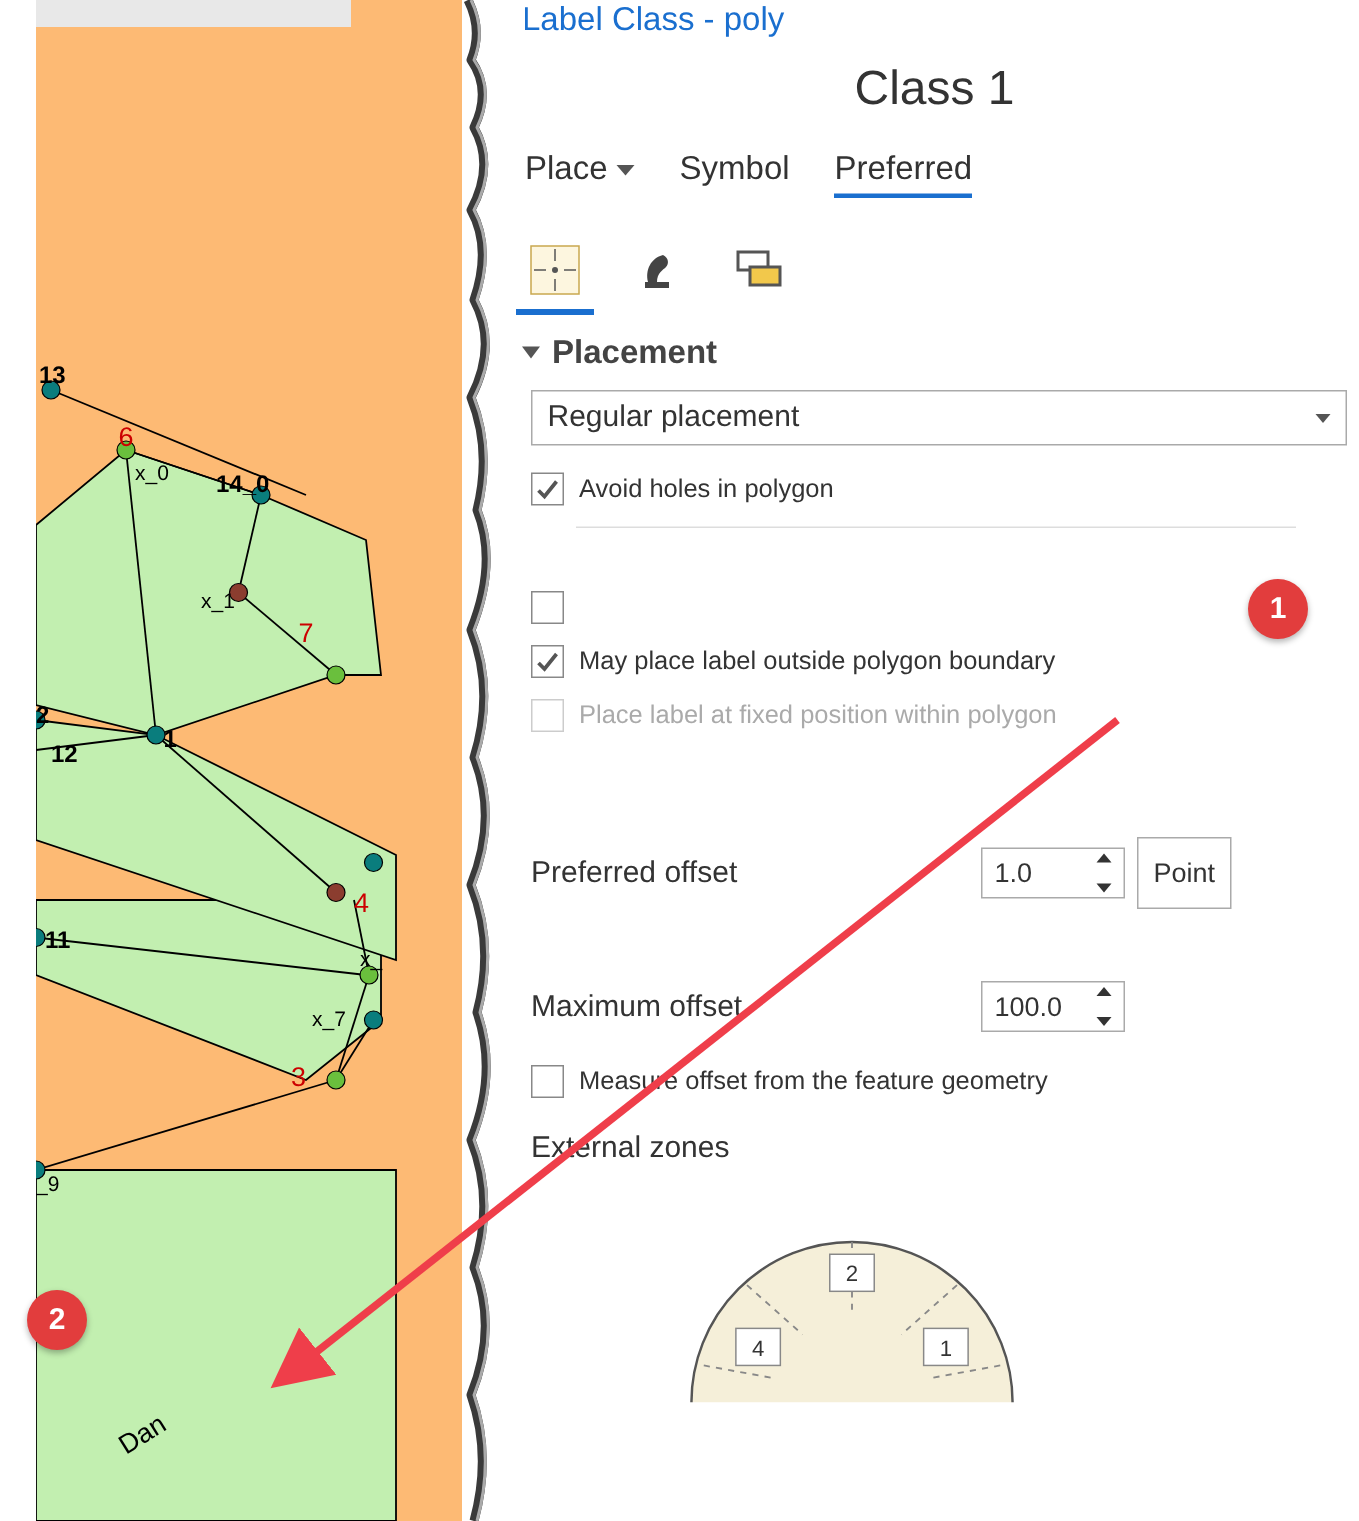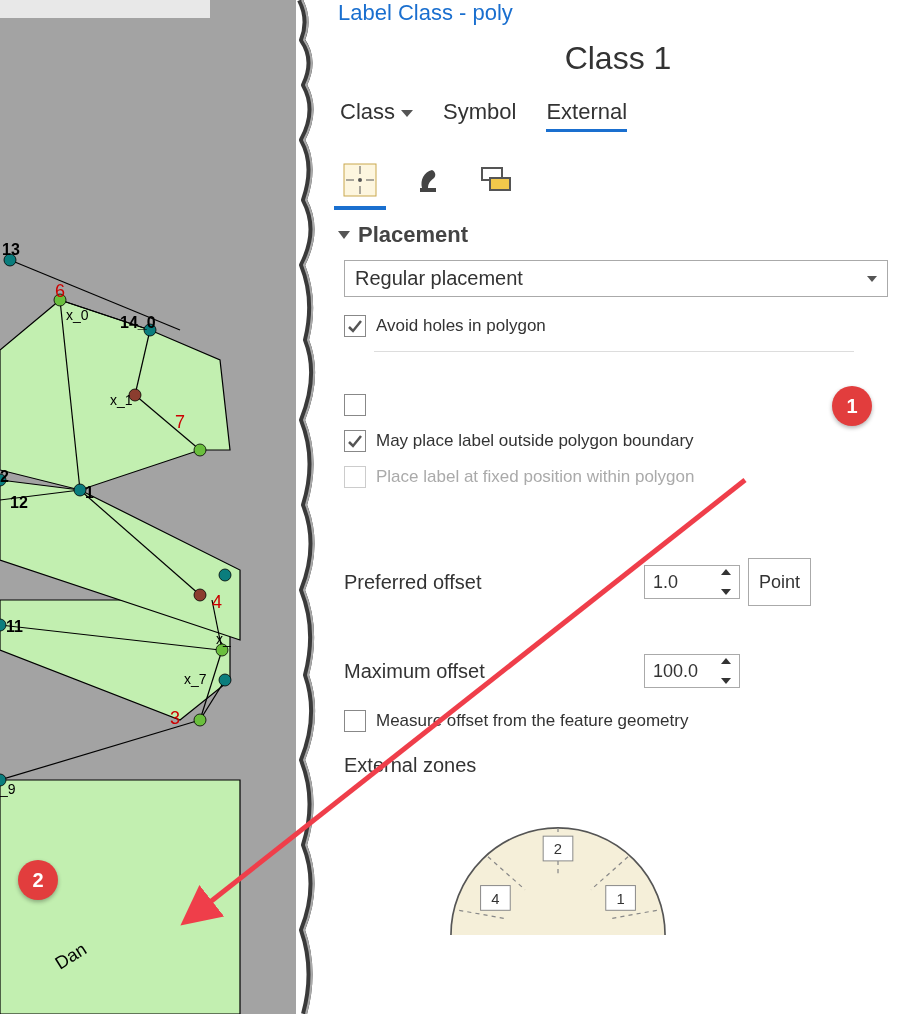--- a/index.html
+++ b/index.html
@@ -16,22 +16,23 @@
   }
   .root {
     display: flex;
     width: 100%;
     height: 100%;
   }
   .map-pane {
     width: 296px;
     height: 100%;
     position: relative;
-    background: #a3a3a3;
+    background: #fdba74;
     overflow: hidden;
+    margin-left: 24px;
   }
   .separator {
     width: 42px;
     height: 100%;
     position: relative;
     background: #fff;
   }
   .panel-pane {
     flex: 1;
     height: 100%;
@@ -338,27 +339,27 @@
       <path d="M4 0 Q14 20 6 40 Q20 60 8 85 Q22 110 6 140 Q20 165 8 200 Q24 230 6 265 Q20 300 10 340 Q24 375 6 420 Q22 460 8 505 Q24 545 6 590 Q22 630 10 675 Q24 715 6 760 Q22 800 8 845 Q24 885 6 930 Q20 970 8 1014" fill="none" stroke="#aaa" stroke-width="2" stroke-linejoin="round" transform="translate(2,0)"></path>
     </svg>
   </div>
 
   <div class="panel-pane">
     <div class="header-link">Label Class - poly</div>
     <div class="class-title">Class 1</div>
 
     <div class="tabs">
       <div class="tab">
-        <span>Class</span><span class="caret"></span>
+        <span>Place</span><span class="caret"></span>
       </div>
       <div class="tab">
         <span>Symbol</span>
       </div>
       <div class="tab active">
-        <span>External</span>
+        <span>Preferred</span>
       </div>
     </div>
 
     <div class="icon-tabs">
       <div class="icon-tab active">
         <svg width="36" height="36">
           <rect x="2" y="2" width="32" height="32" fill="#fdf6df" stroke="#c9a84f"></rect>
           <line x1="18" y1="4" x2="18" y2="12" stroke="#555"></line>
           <line x1="18" y1="24" x2="18" y2="32" stroke="#555"></line>
           <line x1="4" y1="18" x2="12" y2="18" stroke="#555"></line>

